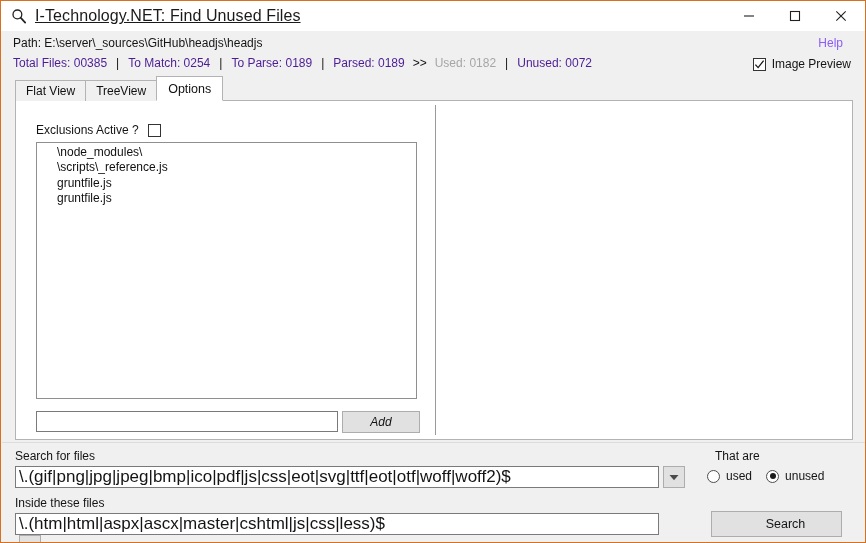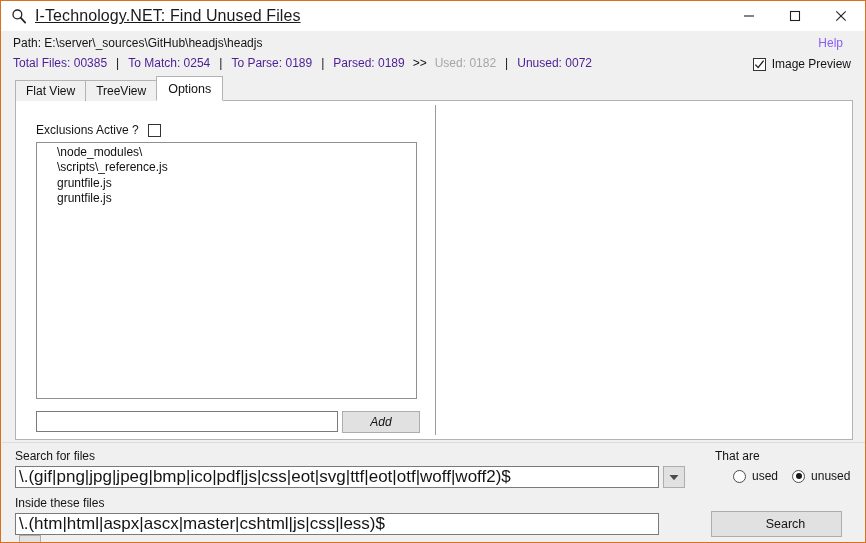--- a/index.html
+++ b/index.html
@@ -201,21 +201,21 @@
     display: flex; align-items: center; justify-content: center;
     cursor: default;
   }
   .combo-btn svg { display: block; }
 
   #that-are-label {
     position: absolute; left: 713px; top: 6px;
     font-size: 12px; color: #141414;
   }
   #radio-row {
-    position: absolute; left: 731px; top: 26px;
+    position: absolute; left: 705px; top: 26px;
     display: flex; align-items: center; gap: 14px;
     font-size: 12px; color: #141414;
   }
   .radio-item { display: flex; align-items: center; gap: 6px; }
   .radio {
     width: 13px; height: 13px; border-radius: 50%;
     border: 1px solid #4d4d4d;
     background: #ffffff;
     display: inline-flex; align-items: center; justify-content: center;
   }

